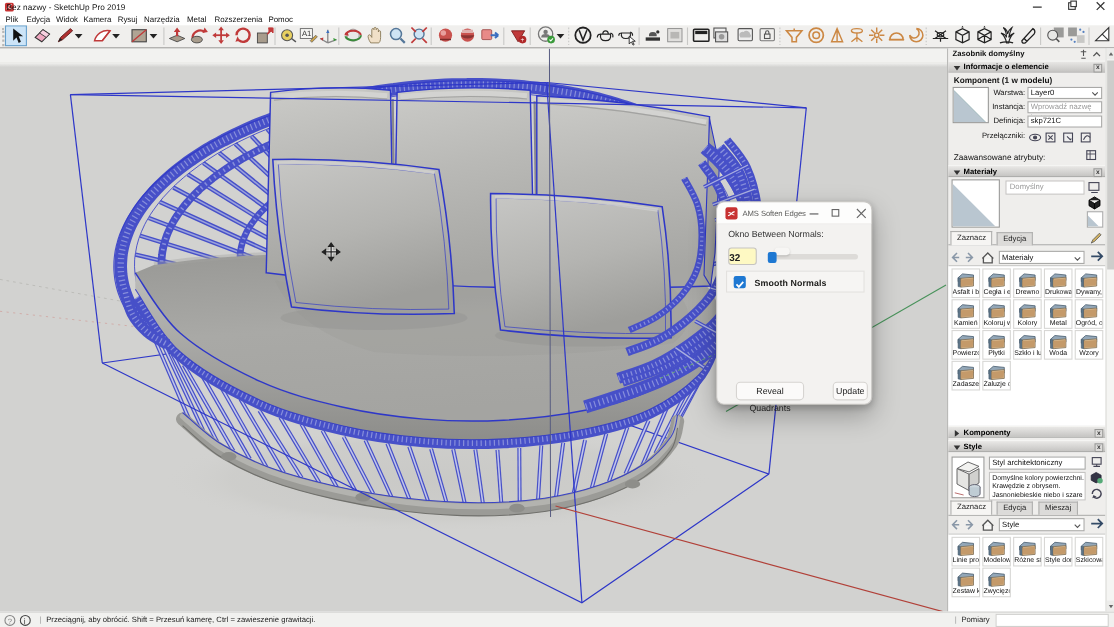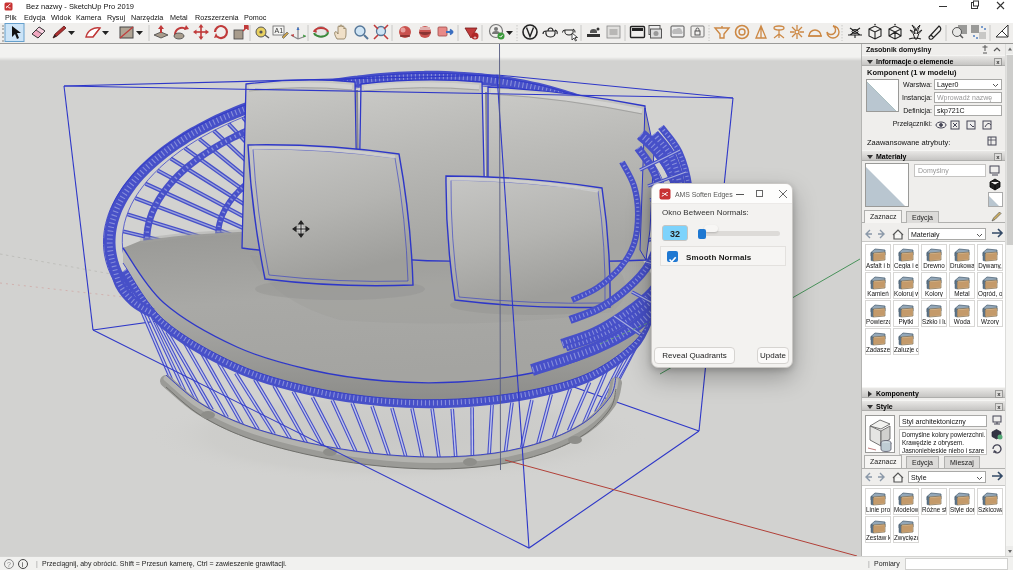--- a/index.html
+++ b/index.html
@@ -1,17 +1,17 @@
 <!DOCTYPE html>
 <html><head><meta charset="utf-8"><title>SketchUp</title>
 <style>
 *{margin:0;padding:0;box-sizing:border-box}
 html,body{width:1013px;height:570px;overflow:hidden;font-family:"Liberation Sans",sans-serif;background:#fff;position:relative}
 #titlebar{position:absolute;left:0;top:0;width:1013px;height:12px;background:#fff}
-#titlebar .ttl{position:absolute;left:26px;top:2px;font-size:7.5px;color:#111}
+#titlebar .ttl{position:absolute;left:6px;top:2px;font-size:7.5px;color:#111}
 #menubar{position:absolute;left:0;top:12px;width:1013px;height:11px;background:#fff;font-size:7.2px;color:#111}
 #menubar span{position:absolute;top:1px}
 #toolbar{position:absolute;left:0;top:23px;width:1013px;height:21px;background:#f0efed;border-bottom:1px solid #9a9a98}
 #viewport{position:absolute;left:0;top:44px;width:861px;height:512px;background:#d2d2d0;overflow:hidden}
 #statusbar{position:absolute;left:0;top:556px;width:1013px;height:14px;background:#f1f1ef;border-top:1px solid #d5d5d3;font-size:7px;color:#222}
 #panel{position:absolute;left:861px;top:44px;width:144px;height:512px;background:#efeeec;border-left:1px solid #b4b4b2;font-size:7px;color:#111;overflow:hidden}
 #scroll{position:absolute;left:1005px;top:44px;width:8px;height:512px;background:#f5f5f3;border-left:1px solid #dcdcda}
 .schead{position:relative;height:11px;background:linear-gradient(#e9e8e6,#c6c5c3);border-top:1px solid #f5f5f3;border-bottom:1px solid #aeaeac;font-weight:bold;font-size:7px;padding-left:14px;line-height:11px;color:#000}
 .schead .tri{position:absolute;left:5px;top:3.5px;width:0;height:0;border-left:3.2px solid transparent;border-right:3.2px solid transparent;border-top:4.5px solid #333}
 .schead .trir{position:absolute;left:6px;top:2.5px;width:0;height:0;border-top:3.2px solid transparent;border-bottom:3.2px solid transparent;border-left:4.5px solid #333}
@@ -592,31 +592,31 @@
       <rect x="0.5" y="0.5" width="11" height="11" rx="2" fill="#c83232"></rect>
       <path d="M2.8,8.2 Q4.5,7.8 5.8,6.2 Q7,4.8 8.8,4.4 M3.2,5.2 Q4.8,5.2 5.8,6.2 M5.8,6.2 Q7.2,7.4 8.6,7.4" stroke="#fff" stroke-width="1" fill="none"></path>
     </svg>
  <div class="dtitle">AMS Soften Edges</div>
  <div style="position:absolute;left:84px;top:9.5px;width:8px;height:1.5px;background:#555"></div>
  <div style="position:absolute;left:104px;top:5.5px;width:7px;height:7px;border:1px solid #666"></div>
  <svg width="10" height="10" style="position:absolute;left:126px;top:5px">
       <path d="M1,1 L9,9 M9,1 L1,9" stroke="#666" stroke-width="1"></path>
     </svg>
  <div style="position:absolute;left:10px;top:24px;font-size:8px;color:#333">Okno Between Normals:</div>
- <div style="position:absolute;left:10px;top:41px;width:26px;height:16px;background:#7dd3fc;border:1px solid #c6c4c1;border-radius:3px;font-size:9px;text-align:center;line-height:16px;color:#222;font-weight:bold">32</div>
+ <div style="position:absolute;left:10px;top:41px;width:26px;height:16px;background:#fef9c3;border:1px solid #c6c4c1;border-radius:3px;font-size:9px;text-align:left;line-height:16px;color:#222;font-weight:bold">32</div>
  <div style="position:absolute;left:47px;top:47px;width:81px;height:5px;background:#dddbd8;border-radius:2.5px"></div>
  <div style="position:absolute;left:52px;top:41px;width:14px;height:7px;background:#f7f6f4;border-radius:3.5px;box-shadow:0 1px 2px rgba(0,0,0,.18)"></div>
  <div style="position:absolute;left:45.5px;top:45px;width:8px;height:9.5px;background:#1e78d2;border-radius:2px"></div>
  <div class="chkrow" style="top:62px">
       <div class="cb"><svg width="11" height="11">
           <path d="M2.5,5.5 l2.2,2.3 4,-4.5" stroke="#fff" stroke-width="1.6" fill="none"></path>
         </svg></div>
       <div class="lb">Smooth Normals</div>
     </div>
- <div class="btn" style="left:2px;top:163px;width:81px;line-height:16px">Reveal Quadrants</div>
+ <div class="btn" style="left:17px;top:163px;width:62px;line-height:16px">Reveal Quadrants</div>
  <div class="btn" style="left:105px;top:163px;width:32px;line-height:16px">Update</div>
 </div>
 <div id="panel">
  <div style="position:relative;height:11px;background:#efeeec;font-size:7px;font-weight:bold;padding-left:4px;line-height:11px">Zasobnik domyślny
    <svg width="8" height="9" style="position:absolute;right:16px;top:1px">
         <path d="M4,0 v6 M1.5,2 h5 M2,8 h4" stroke="#555" stroke-width="1"></path>
       </svg>
    <svg width="8" height="8" style="position:absolute;right:4px;top:1.5px">
         <path d="M1,5 l3,-3 3,3" stroke="#555" stroke-width="1.2" fill="none"></path>
       </svg>

